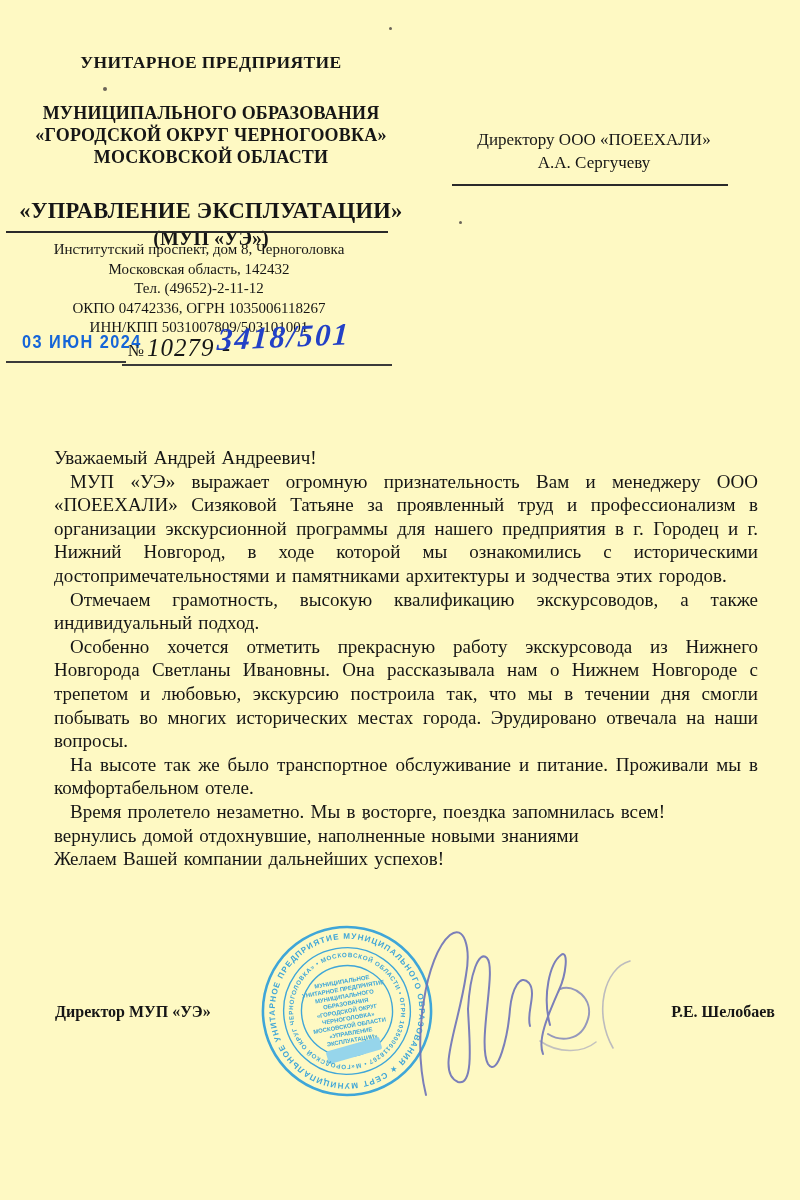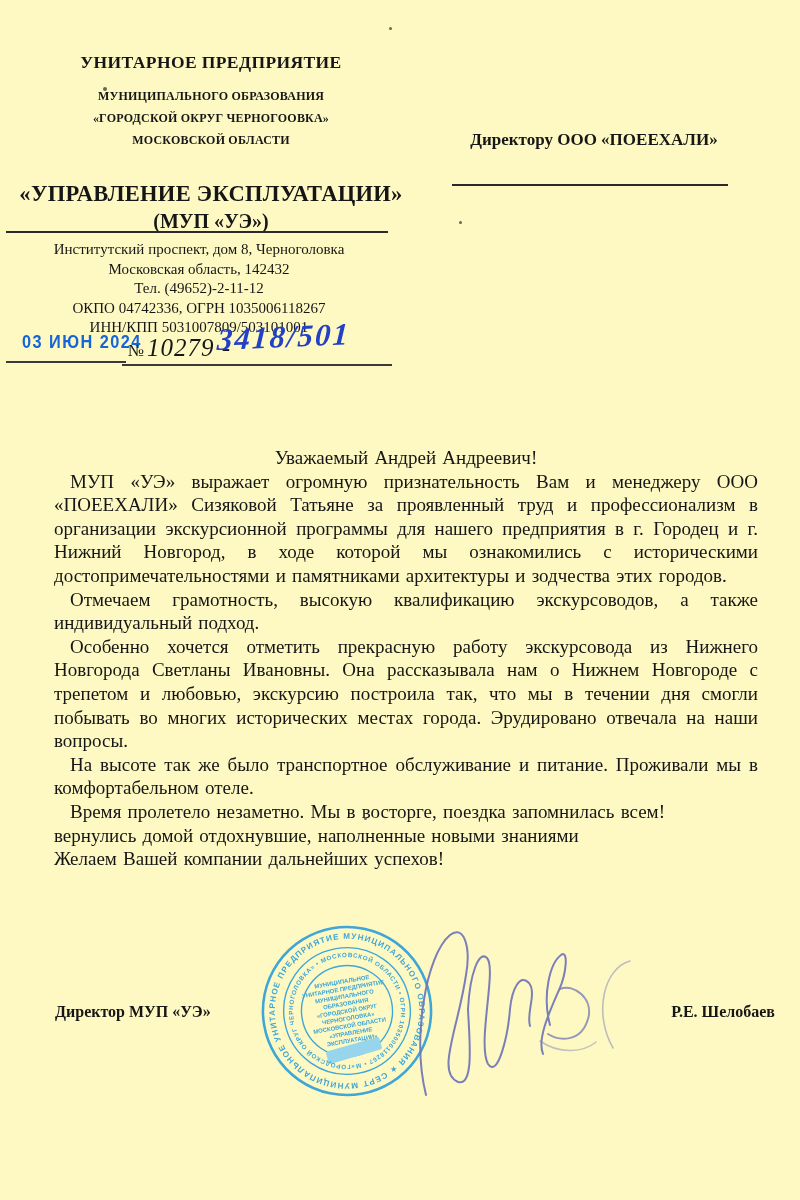--- a/index.html
+++ b/index.html
@@ -7,49 +7,49 @@
     position:relative;
     width:800px;height:1200px;
     background:#fef9c3;
     overflow:hidden;
     font-family:"Liberation Serif","DejaVu Serif",serif;
     color:#161616;
   }
   
   .lh-left{position:absolute;left:18px;top:52px;width:386px;text-align:center;}
   .lh-line1{font-weight:bold;font-size:17.5px;letter-spacing:.4px;}
-  .lh-lines2{font-weight:bold;font-size:12px;line-height:22px;margin-top:12px;letter-spacing:.2px;}
+  .lh-lines2{font-weight:bold;font-size:18px;line-height:22px;margin-top:29px;letter-spacing:.2px;}
   .lh-org{font-weight:bold;font-size:22.5px;margin-top:30px;letter-spacing:.3px;}
   .lh-abbr{font-weight:bold;font-size:20px;margin-top:3px;}
   .lh-rule{position:absolute;left:6px;top:180px;width:382px;height:2px;background:#2a2a2a;}
   .lh-addr{position:absolute;left:6px;top:240px;width:386px;text-align:center;
            font-size:15px;line-height:19.5px;}
   
   .lh-right{position:absolute;left:450px;top:128px;width:288px;text-align:center;
-            font-weight:bold;font-size:17px;line-height:23px;}
+            font-weight:normal;font-size:17px;line-height:23px;}
   .lh-right-rule{position:absolute;left:452px;top:184px;width:276px;height:2px;background:#2a2a2a;}
   
   .date-stamp{
     position:absolute;left:22px;top:331px;
     font-family:"Liberation Sans","DejaVu Sans",sans-serif;
     font-weight:bold;font-size:17px;letter-spacing:1.5px;
     transform:scale(.96,1.12);transform-origin:left top;
   }
   .date-underline{position:absolute;left:6px;top:361px;width:120px;height:2px;background:#3a3a3a;}
   .no-label{position:absolute;left:128px;top:341px;font-size:17px;}
   .no-typed{position:absolute;left:147px;top:334px;font-size:25px;font-style:italic;letter-spacing:1px;}
   .no-hand{
     position:absolute;left:216px;top:322px;
     font-size:31px;font-weight:bold;font-style:italic;letter-spacing:2px;
     transform:rotate(-2.5deg) skewX(-6deg);transform-origin:left bottom;
   }
   .no-underline{position:absolute;left:122px;top:364px;width:270px;height:2px;background:#3a3a3a;}
   
   .body-block{position:absolute;left:54px;top:446px;width:704px;}
-  .salutation{text-align:center;font-size:20px;margin:0 0 18px 0;}
+  .salutation{font-size:20px;margin:0 0 18px 0;}
   .body-block p{margin:0;font-size:19px;line-height:23.6px;word-spacing:1.5px;}
   .p-just{text-align:justify;}
   .p-ind{text-indent:16px;}
   
   .sign-row{position:absolute;left:55px;top:1003px;width:720px;display:flex;
             justify-content:space-between;font-weight:bold;font-size:16px;}
   
   .stamp{position:absolute;left:258px;top:922px;width:178px;height:178px;
          transform:rotate(-10deg);opacity:.92;}
   .autograph{position:absolute;left:408px;top:913px;width:250px;height:195px;}
@@ -71,20 +71,21 @@
   </div>
   <div class="lh-rule" style="top:231px;"></div>
   <div class="lh-addr" style="white-space:pre-line;">Институтский проспект, дом 8,  Черноголовка
 Московская область, 142432
 Тел. (49652)-2-11-12
 ОКПО 04742336, ОГРН 1035006118267
 ИНН/КПП  5031007809/503101001</div>
 
   <div class="lh-right">
     <div>Директору ООО «ПОЕЕХАЛИ»</div>
+    <div>А.А. Сергучеву</div>
   </div>
   <div class="lh-right-rule"></div>
 
   <div class="date-stamp" style="color:#1565d8;">03 ИЮН 2024</div>
   <div class="date-underline"></div>
   <span class="no-label">№</span>
   <span class="no-typed">10279 -</span>
   <span class="no-hand" style="color:#2341c6;">3418/501</span>
   <div class="no-underline"></div>
 

